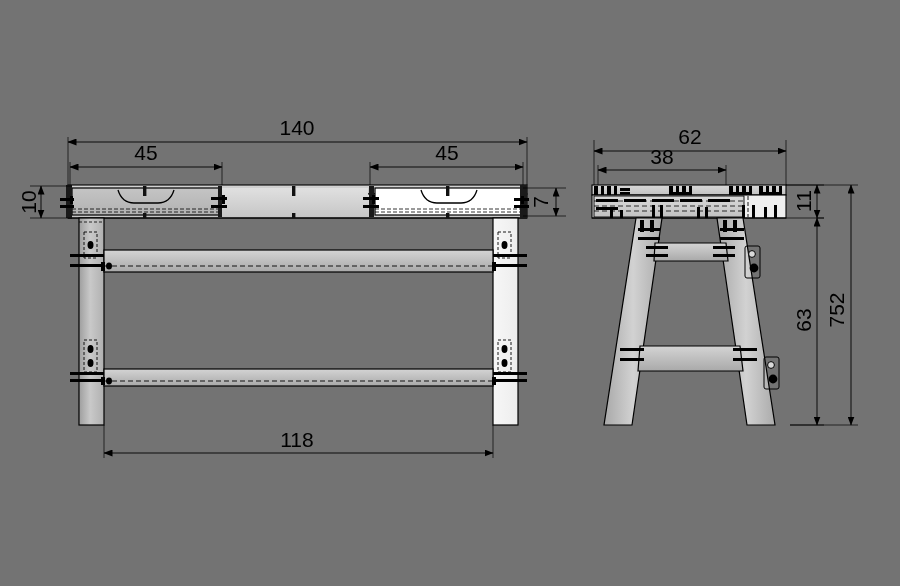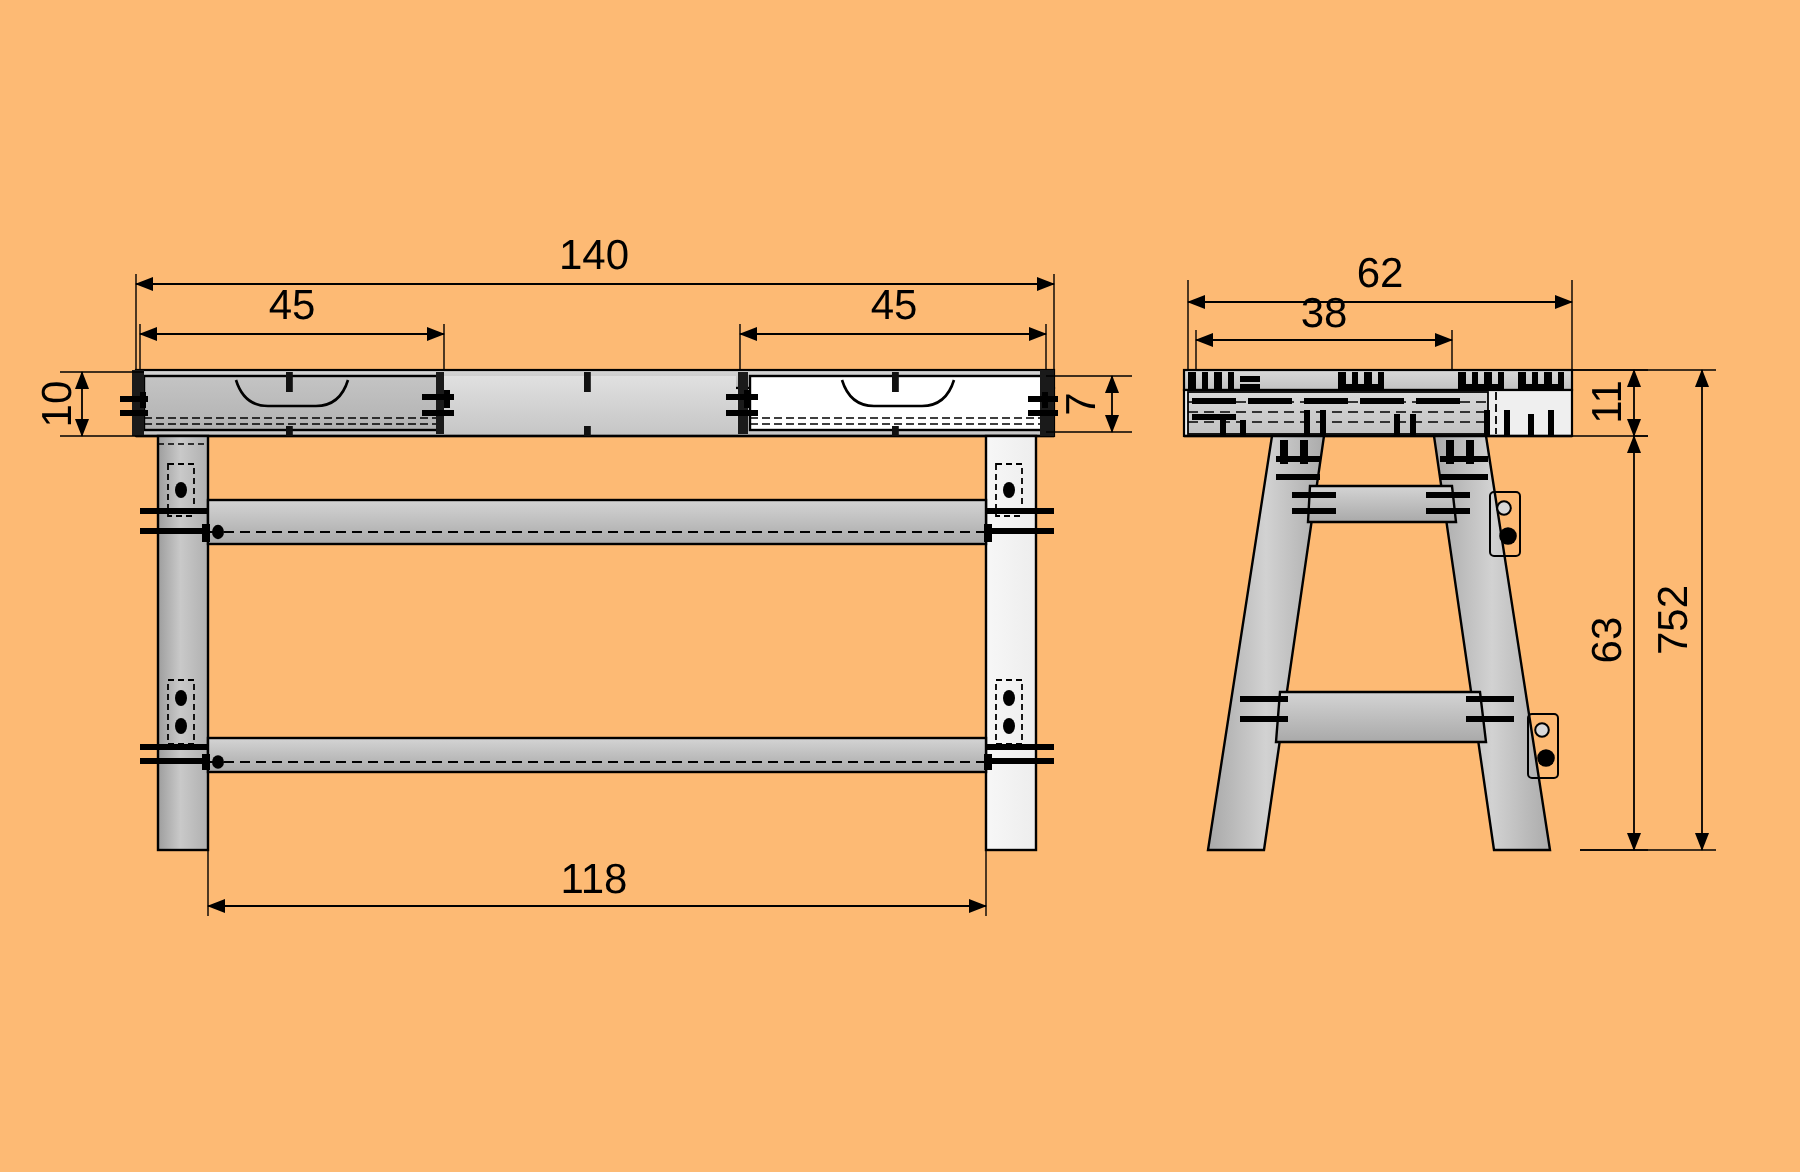--- a/index.html
+++ b/index.html
@@ -1,18 +1,18 @@
 <!DOCTYPE html>
 <html><head>
 <meta charset="utf-8">
 <style>
   html,body{margin:0;padding:0;background:#ffffff;}
   body{width:900px;height:586px;overflow:hidden;
        font-family:"Liberation Sans",sans-serif;}
-  #stage{position:relative;width:900px;height:586px;background:#fdba74;}
+  #stage{position:relative;width:900px;height:586px;background:#737373;}
   svg{display:block;}
   .dimtext{font-family:"Liberation Sans",sans-serif;font-size:21px;fill:#000;
            text-anchor:middle;dominant-baseline:middle;}
 </style>
 </head>
 <body>
 
 <div id="stage">
 <svg width="900" height="586" viewBox="0 0 900 586">
 

